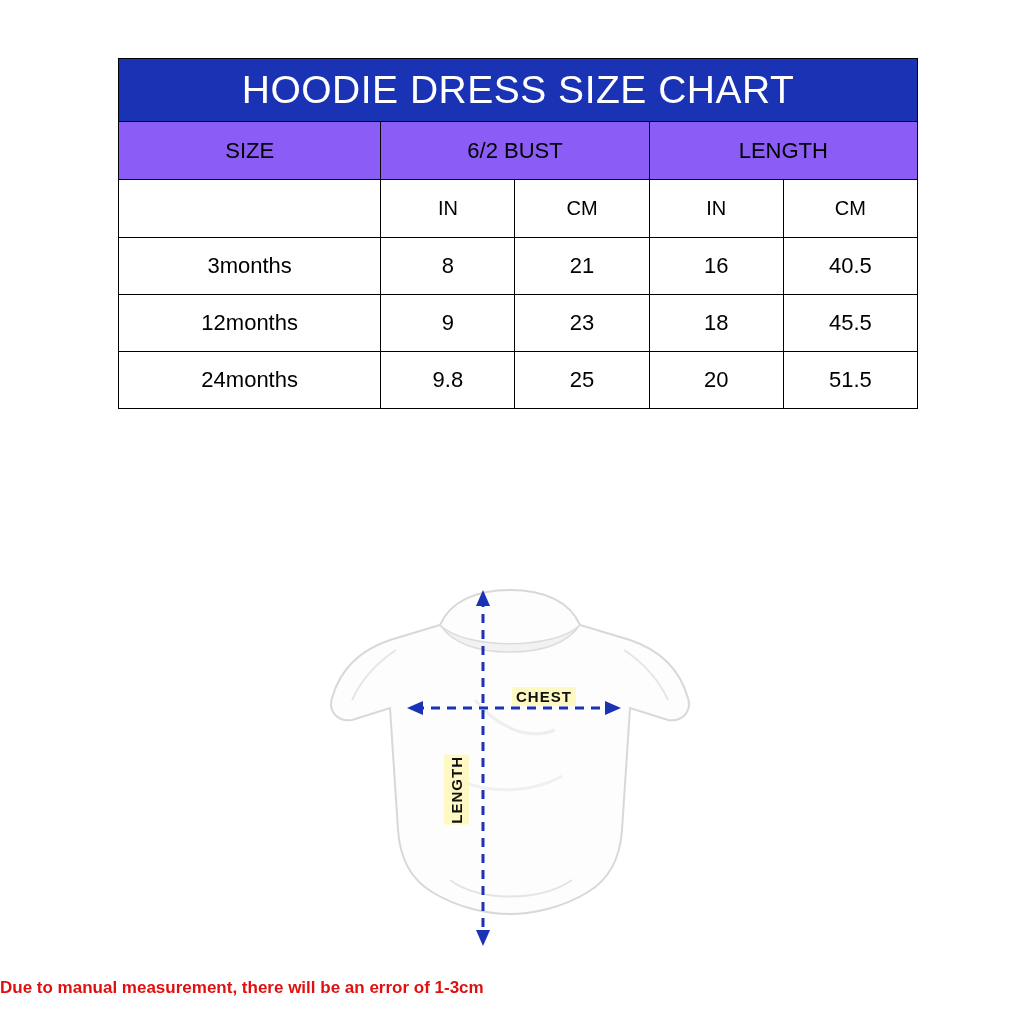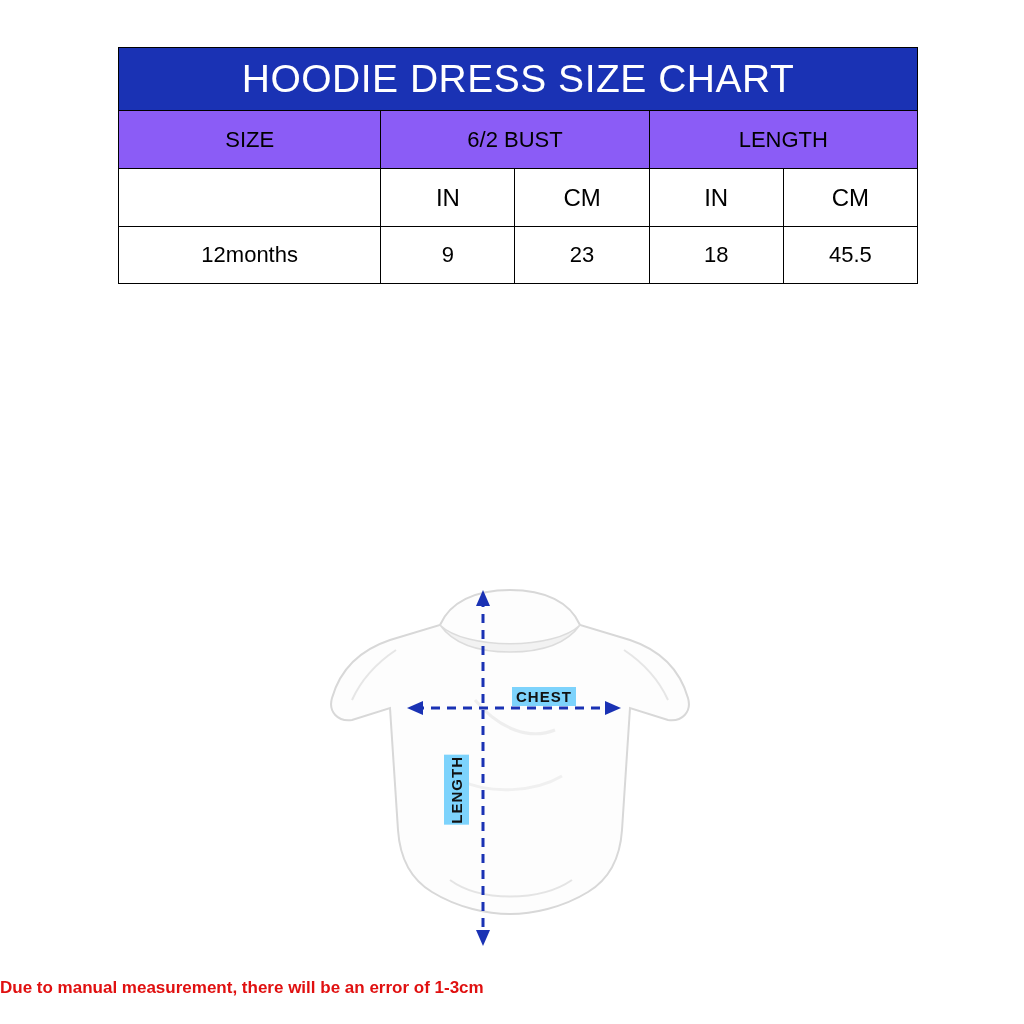--- a/index.html
+++ b/index.html
@@ -13,21 +13,21 @@
     font-family: "Liberation Sans", sans-serif;
     color: #000;
     position: relative;
     overflow: hidden;
   }
 
   
   #chart-wrap {
     position: absolute;
     left: 118px;
-    top: 47px;
+    top: 58px;
     width: 800px;
   }
 
   table.size-chart {
     border-collapse: collapse;
     width: 100%;
     table-layout: fixed;
   }
   table.size-chart td, table.size-chart th {
     border: 1px solid #000;
@@ -49,21 +49,21 @@
 
   .sub-head td {
     background: #8b5cf6;
     font-size: 22px;
     font-weight: bold;
     height: 55px;
   }
 
   .unit-head td {
     background: #ffffff;
-    font-size: 24px;
+    font-size: 20px;
     font-weight: bold;
     height: 55px;
   }
 
   .data-row td {
     font-size: 22px;
     height: 54px;
     background: #ffffff;
   }
 
@@ -84,21 +84,21 @@
     left: 300px;
     top: 20px;
   }
 
   .meas-label {
     position: absolute;
     font-size: 15px;
     font-weight: bold;
     letter-spacing: 1px;
     color: #111;
-    background: #7dd3fc;
+    background: #fef9c3;
     padding: 1px 4px;
   }
   #chest-label {
     left: 512px;
     top: 687px;
   }
   #length-label {
     left: 444px;
     top: 755px;
     writing-mode: vertical-rl;
@@ -138,25 +138,39 @@
       </tr>
       <tr class="unit-head">
         <td></td>
         <td>IN</td>
         <td>CM</td>
         <td>IN</td>
         <td>CM</td>
       </tr>
 
       <tr class="data-row">
+        <td>3months</td>
+        <td>8</td>
+        <td>21</td>
+        <td>16</td>
+        <td>40.5</td>
+      </tr>
+      <tr class="data-row">
         <td>12months</td>
         <td>9</td>
         <td>23</td>
         <td>18</td>
         <td>45.5</td>
+      </tr>
+      <tr class="data-row">
+        <td>24months</td>
+        <td>9.8</td>
+        <td>25</td>
+        <td>20</td>
+        <td>51.5</td>
       </tr>
     </tbody>
   </table>
 </div>
 
 <div id="garment-area">
   <svg id="garment-svg" width="420" height="380" viewBox="0 0 420 380">
 
     <path d="M140 45
              C 150 22, 175 10, 210 10

